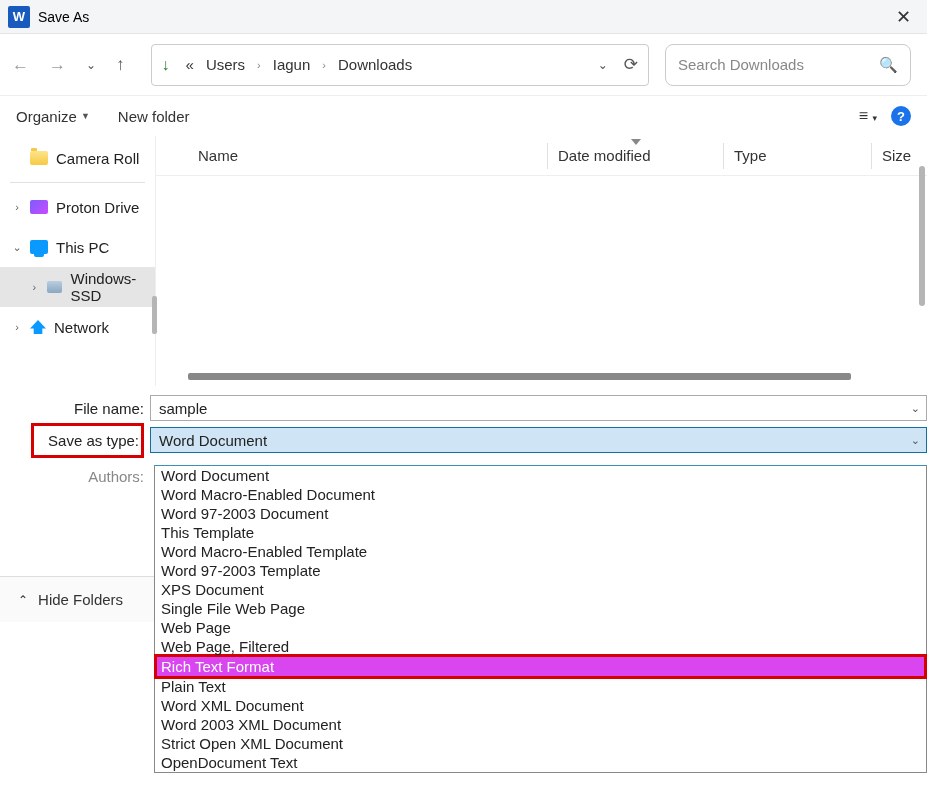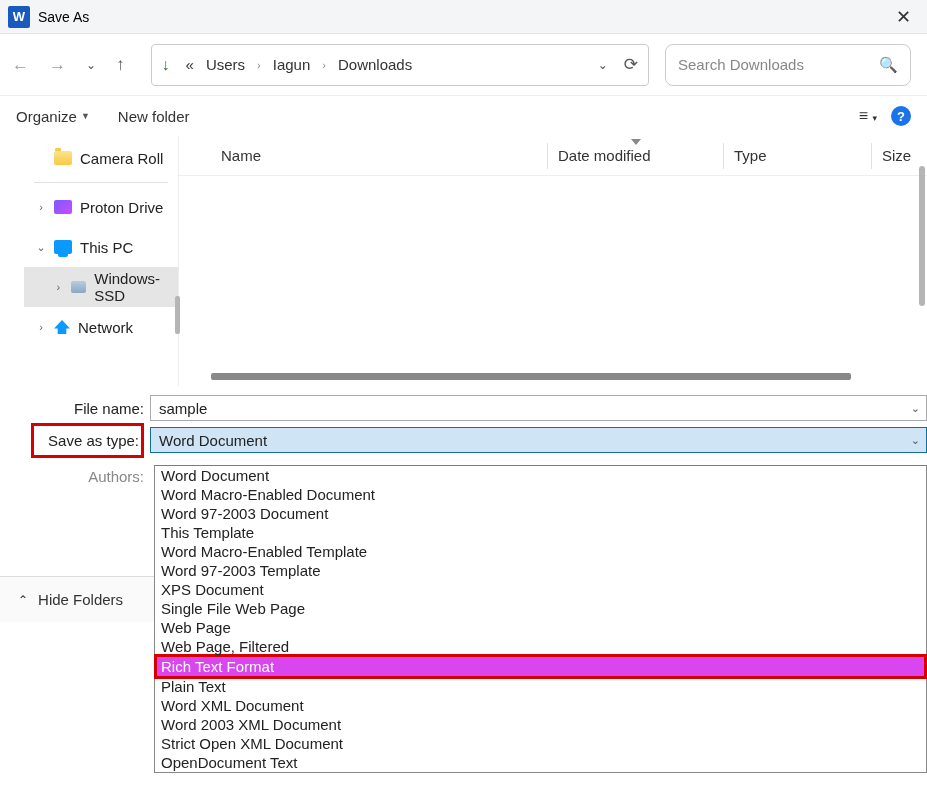--- a/index.html
+++ b/index.html
@@ -32,21 +32,21 @@
 
 
 .toolbar { display: flex; align-items: center; height: 40px; padding: 0 16px; background:#fff; }
 .toolbar .tbbtn { font-size: 15px; color: #333; margin-right: 28px; display: flex; align-items: center; gap: 4px; }
 .toolbar .spacer { flex: 1; }
 .toolbar .viewbtn { color: #333; font-size: 16px; margin-right: 14px; }
 .toolbar .help { width: 20px; height: 20px; border-radius: 50%; background: #1a73e8; color: #fff; display: flex; align-items: center; justify-content: center; font-size: 13px; font-weight: bold; }
 
 
 .main { display: flex; height: 250px; position: relative; }
-.sidebar { width: 179px; border-right: 1px solid #eee; padding-top: 2px; position: relative; padding-left: 24px; }
+.sidebar { width: 156px; border-right: 1px solid #eee; padding-top: 2px; position: relative; }
 .sidebar::after { content:""; position:absolute; right:-2px; top:160px; width:5px; height:38px; background:#b5b5b5; border-radius:2px;}
 .side-item { display: flex; align-items: center; height: 40px; padding-left: 12px; font-size: 15px; color: #222; gap: 8px; }
 .side-item .chev { font-size: 11px; color: #666; width: 10px; text-align:center; }
 .side-item .chev.none { opacity: 0; }
 .side-item.indent { padding-left: 30px; }
 .side-item.selected { background: #e5e5e5; }
 .side-item .folder-icon { width:18px; height:14px; display:inline-block; }
 .icon-camera { background: linear-gradient(#fde48b,#f7c945); border-radius:2px; position:relative; }
 .icon-camera::before { content:""; position:absolute; top:-3px; left:1px; width:6px; height:3px; background:#f7c945; border-radius:1px 1px 0 0; }
 .icon-proton { background: linear-gradient(135deg,#7b5cff,#c94bff); border-radius:2px; }

